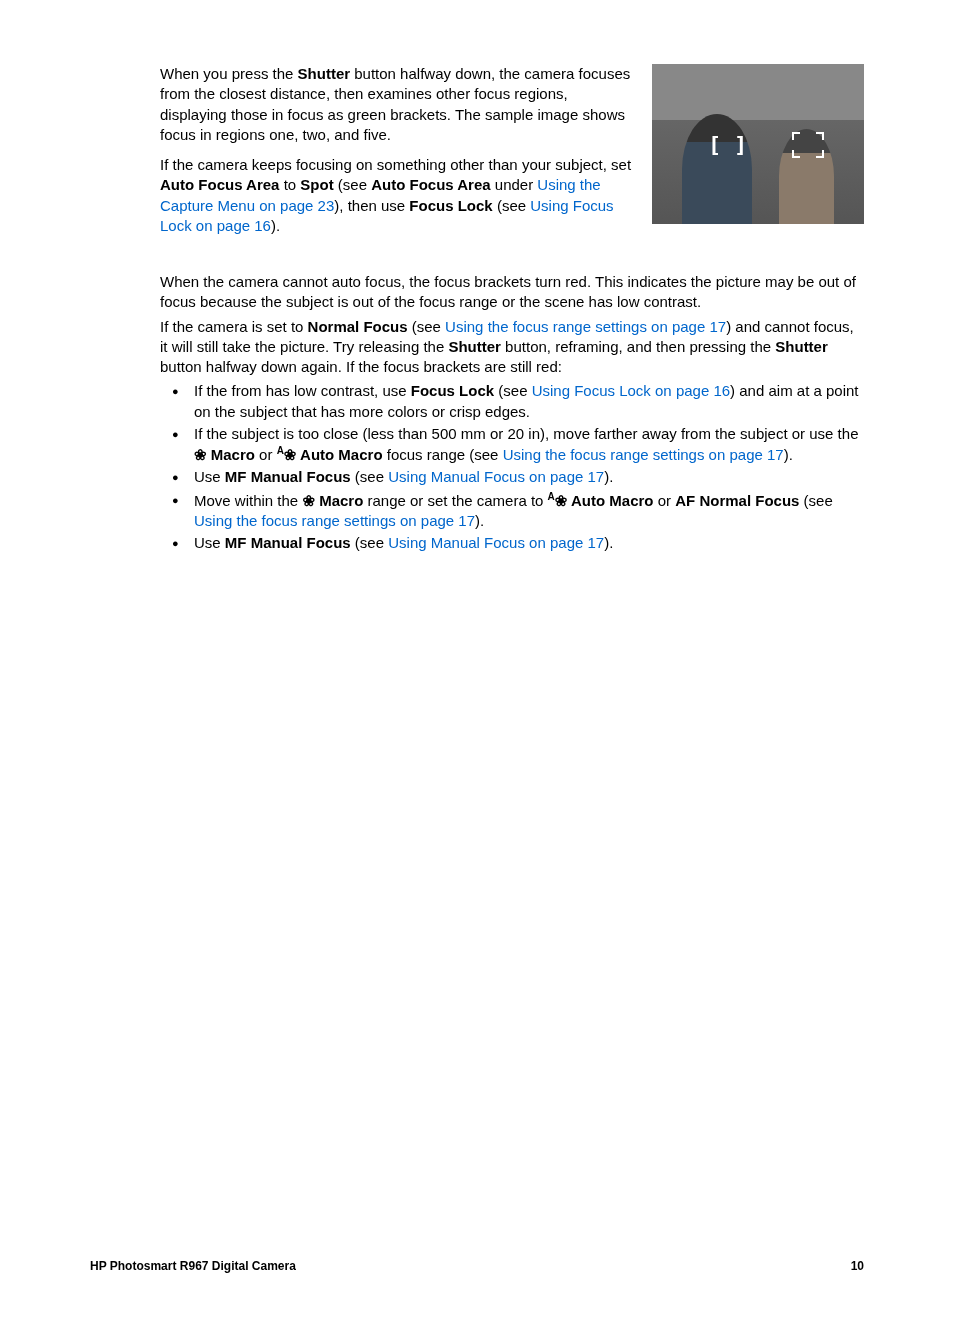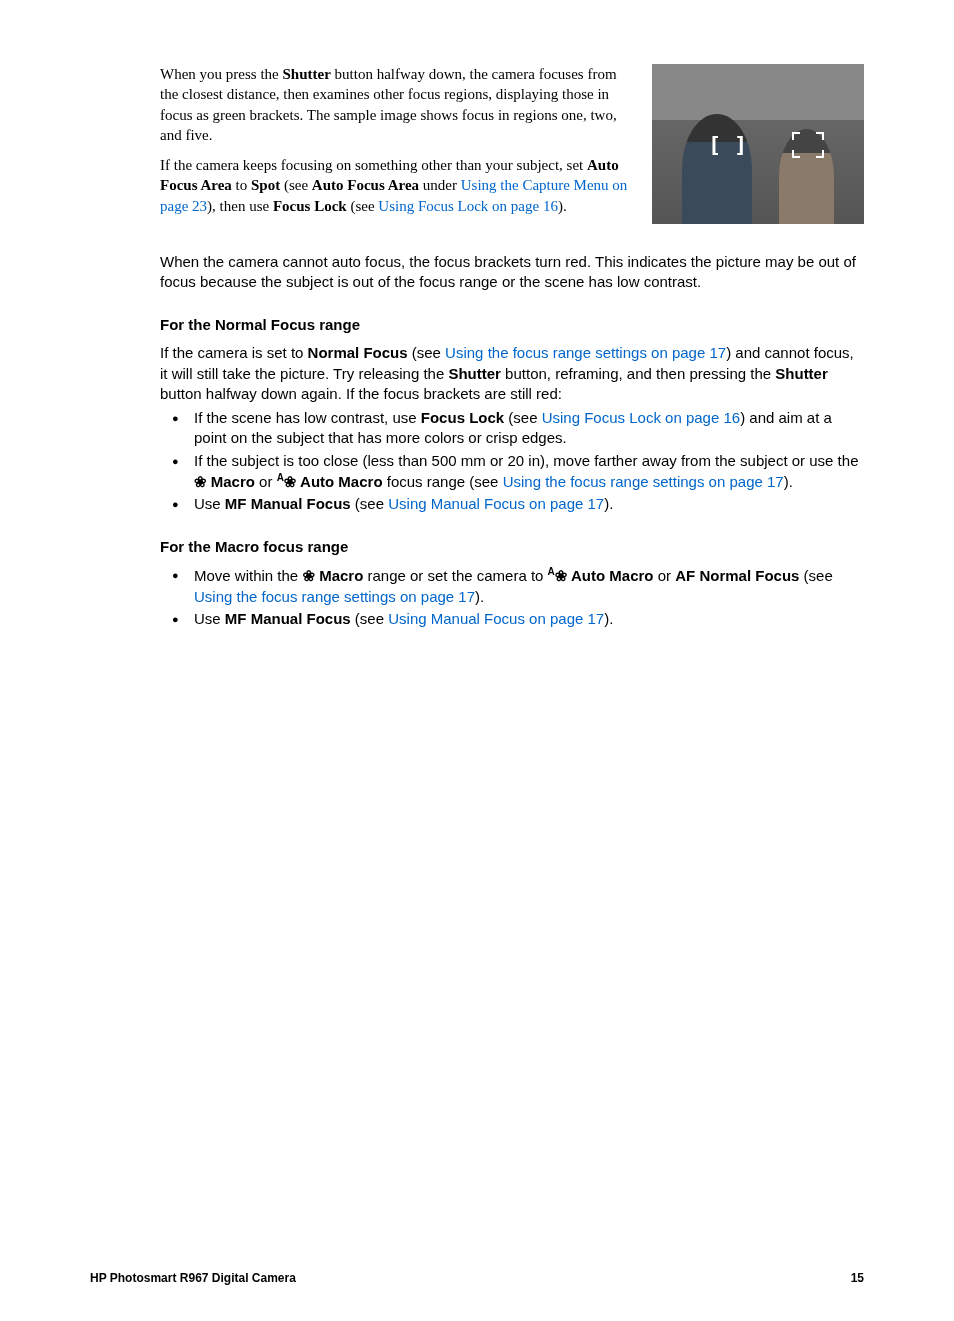--- a/index.html
+++ b/index.html
@@ -21,21 +21,20 @@
     .content-block {
       margin-left: 70px;
     }
     .first-block {
       display: flex;
       gap: 18px;
       margin-bottom: 26px;
     }
     .first-block-text {
       flex: 1;
-      font-family: Liberation Serif, serif;
     }
     .first-block p {
       font-size: 15px;
       line-height: 1.35;
       margin-bottom: 10px;
     }
     .sample-image {
       width: 212px;
       height: 160px;
       background: linear-gradient(to bottom, #888 0%, #888 35%, #666 35%, #555 100%);
@@ -132,21 +131,21 @@
     .bold {
       font-weight: bold;
     }
     .icon {
       font-family: Arial, sans-serif;
       font-weight: bold;
       display: inline;
     }
     .footer {
       position: absolute;
-      bottom: 36px;
+      bottom: 48px;
       left: 90px;
       right: 90px;
       display: flex;
       justify-content: space-between;
       font-size: 12px;
       font-weight: bold;
     }
   </style>
 </head>
 <body>
@@ -170,32 +169,30 @@
             <span class="br"></span>
         </div>
       </div>
     </div>
   </div>
 
 
   <div class="content-block">
     <p class="section-p">When the camera cannot auto focus, the focus brackets turn red. This indicates the picture may be out of focus because the subject is out of the focus range or the scene has low contrast.</p>
 
-    <h3>For the Normal Focus range</h3>
     <p class="section-p"><span>If the camera is set to </span><span class="bold">Normal Focus</span><span> (see </span><span class="link">Using the focus range settings</span><span class="link"> on page 17</span><span>) and cannot focus, it will still take the picture. Try releasing the </span><span class="bold">Shutter</span><span> button, reframing, and then pressing the </span><span class="bold">Shutter</span><span> button halfway down again. If the focus brackets are still red:</span></p>
     <ul>
-      <li><span>If the scene has low contrast, use </span><span class="bold">Focus Lock</span><span> (see </span><span class="link">Using Focus Lock</span><span class="link"> on page 16</span><span>) and aim at a point on the subject that has more colors or crisp edges.</span></li>
+      <li><span>If the from has low contrast, use </span><span class="bold">Focus Lock</span><span> (see </span><span class="link">Using Focus Lock</span><span class="link"> on page 16</span><span>) and aim at a point on the subject that has more colors or crisp edges.</span></li>
       <li><span>If the subject is too close (less than 500 mm or 20 in), move farther away from the subject or use the </span><span class="bold icon">❀</span><span class="bold"> Macro</span><span> or </span><span class="bold icon" style="font-size:10px;vertical-align:super">A</span><span class="bold icon">❀</span><span class="bold"> Auto Macro</span><span> focus range (see </span><span class="link">Using the focus range settings</span><span class="link"> on page 17</span><span>).</span></li>
       <li><span>Use </span><span class="bold icon">MF</span><span class="bold"> Manual Focus</span><span> (see </span><span class="link">Using Manual Focus</span><span class="link"> on page 17</span><span>).</span></li>
     </ul>
 
-    <h3>For the Macro focus range</h3>
     <ul>
       <li><span>Move within the </span><span class="bold icon">❀</span><span class="bold"> Macro</span><span> range or set the camera to </span><span class="bold icon" style="font-size:10px;vertical-align:super">A</span><span class="bold icon">❀</span><span class="bold"> Auto Macro</span><span> or </span><span class="bold icon">AF</span><span class="bold"> Normal Focus</span><span> (see </span><span class="link">Using the focus range settings</span><span class="link"> on page 17</span><span>).</span></li>
       <li><span>Use </span><span class="bold icon">MF</span><span class="bold"> Manual Focus</span><span> (see </span><span class="link">Using Manual Focus</span><span class="link"> on page 17</span><span>).</span></li>
     </ul>
   </div>
 </div>
 
 <div class="footer">
   <span>HP Photosmart R967 Digital Camera</span>
-  <span>15</span>
+  <span>10</span>
 </div>
 
 </body></html>

